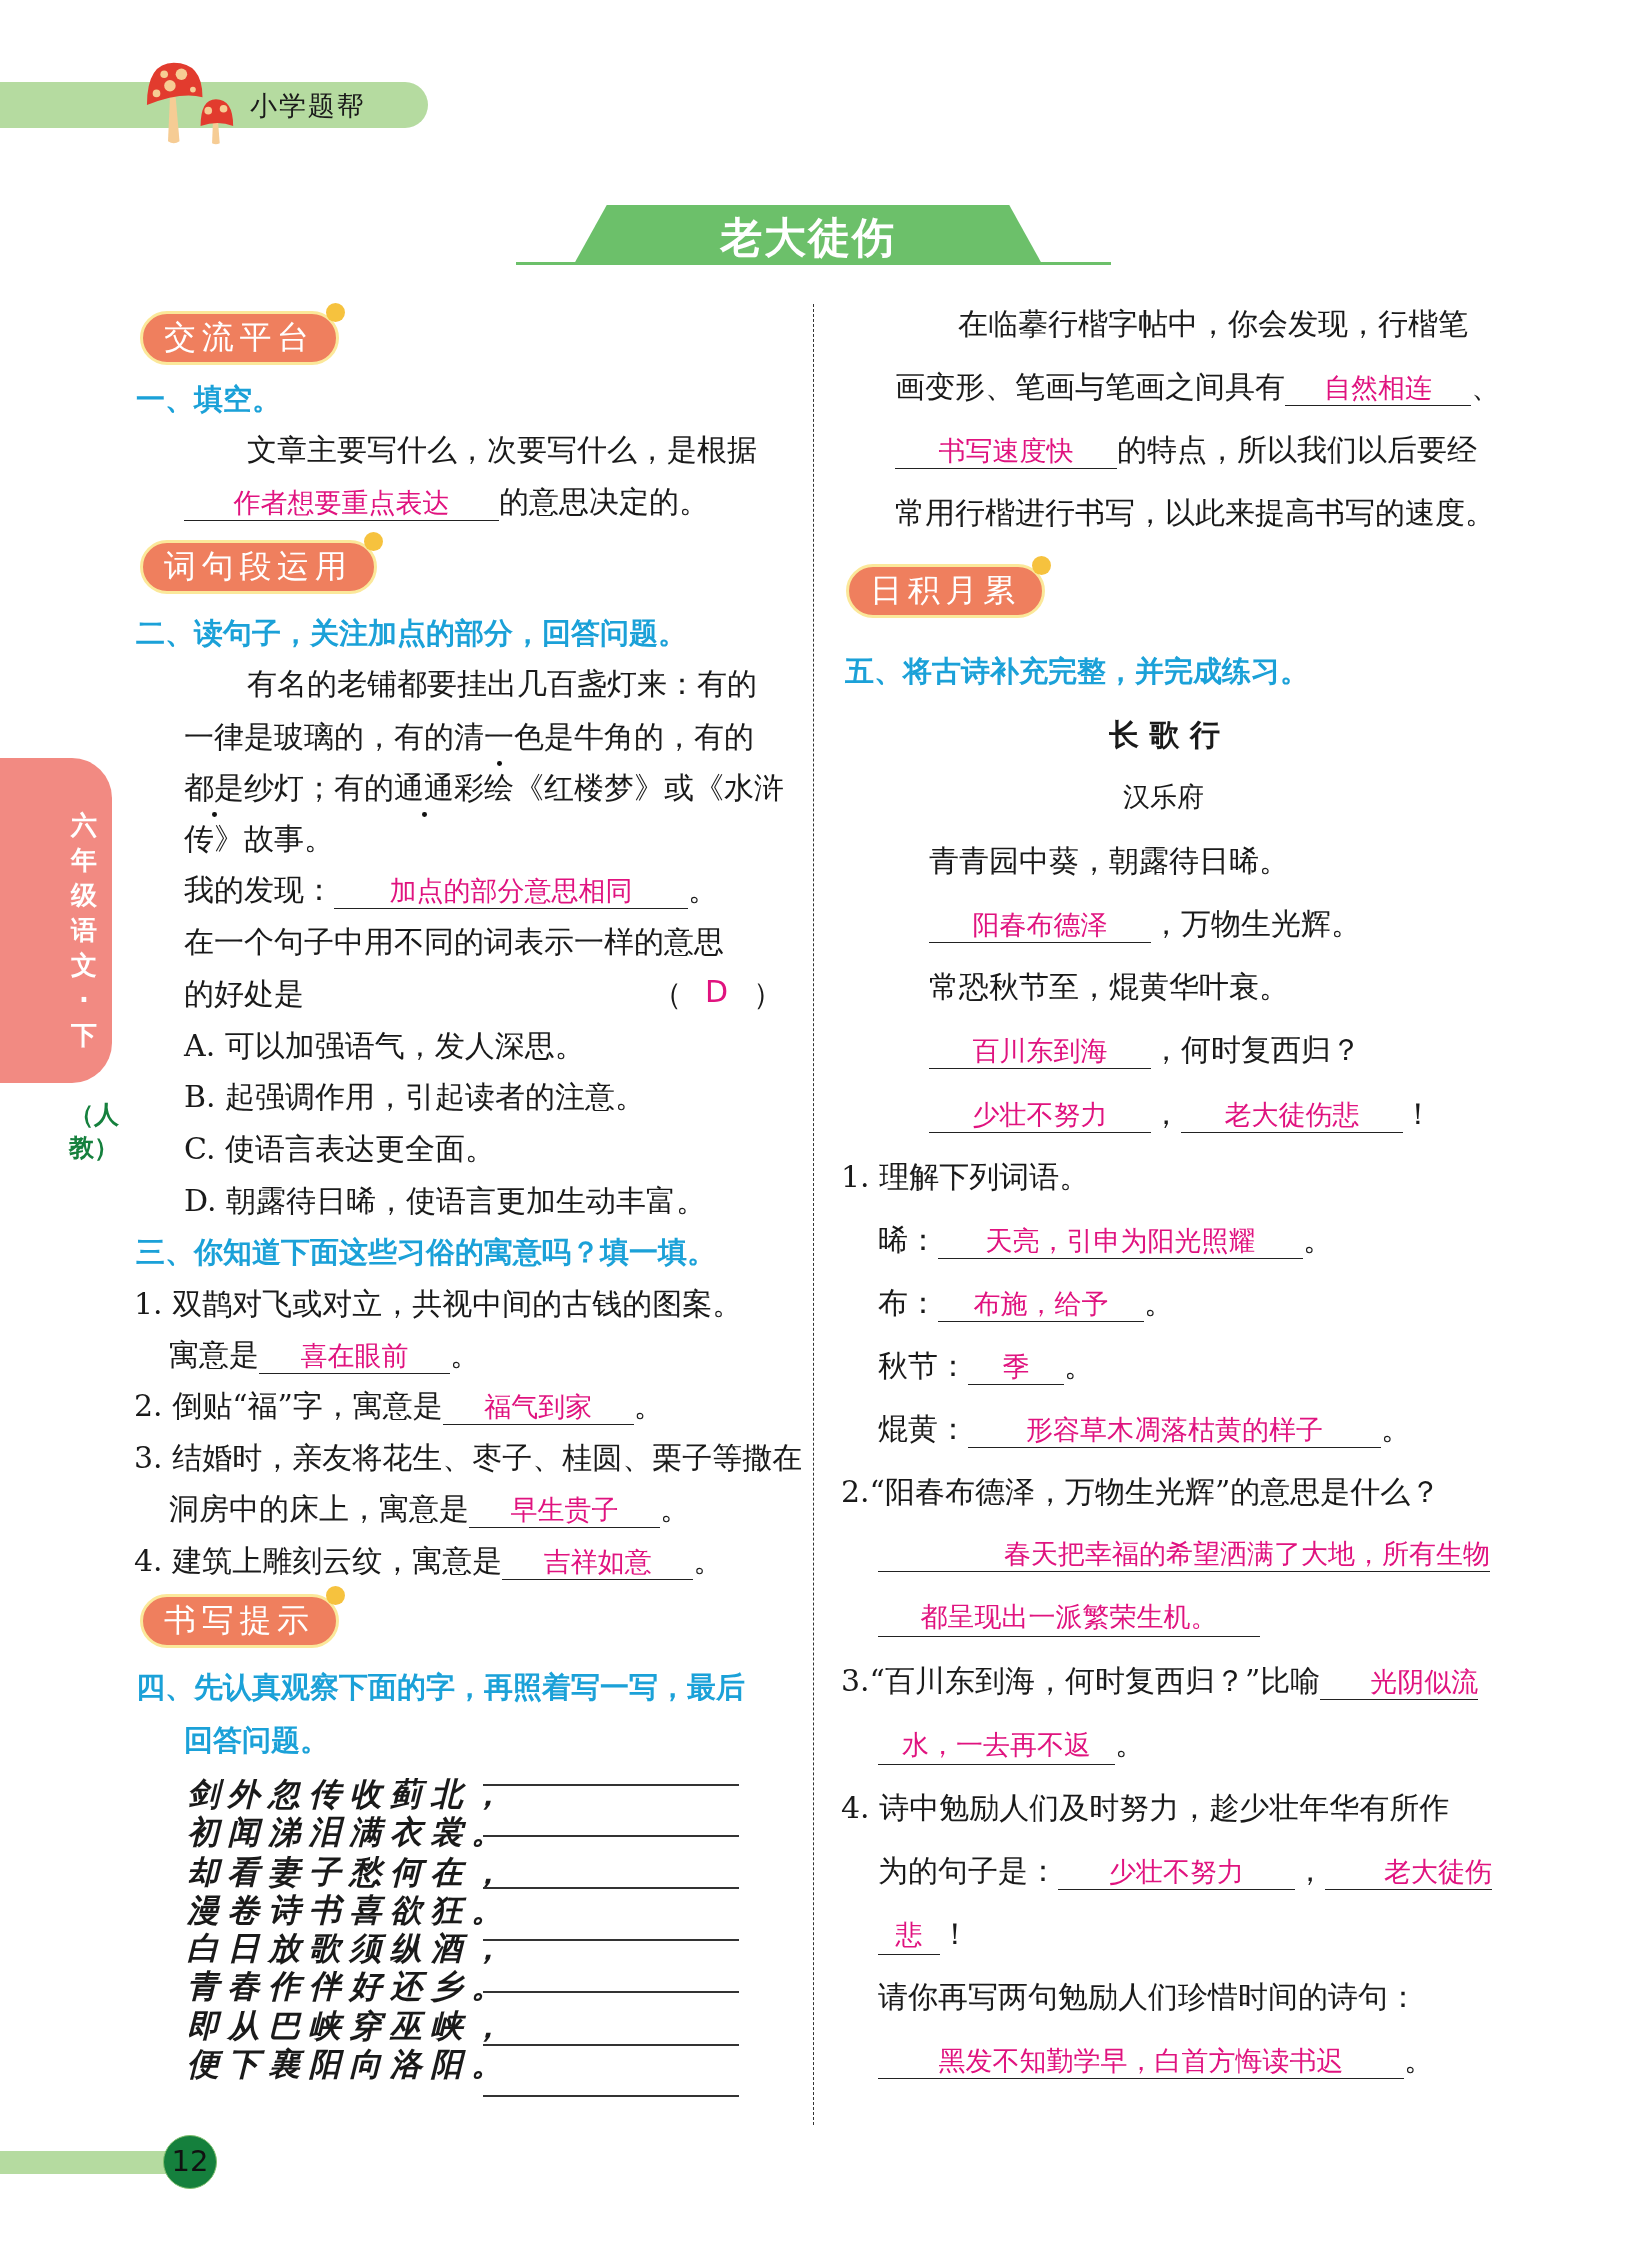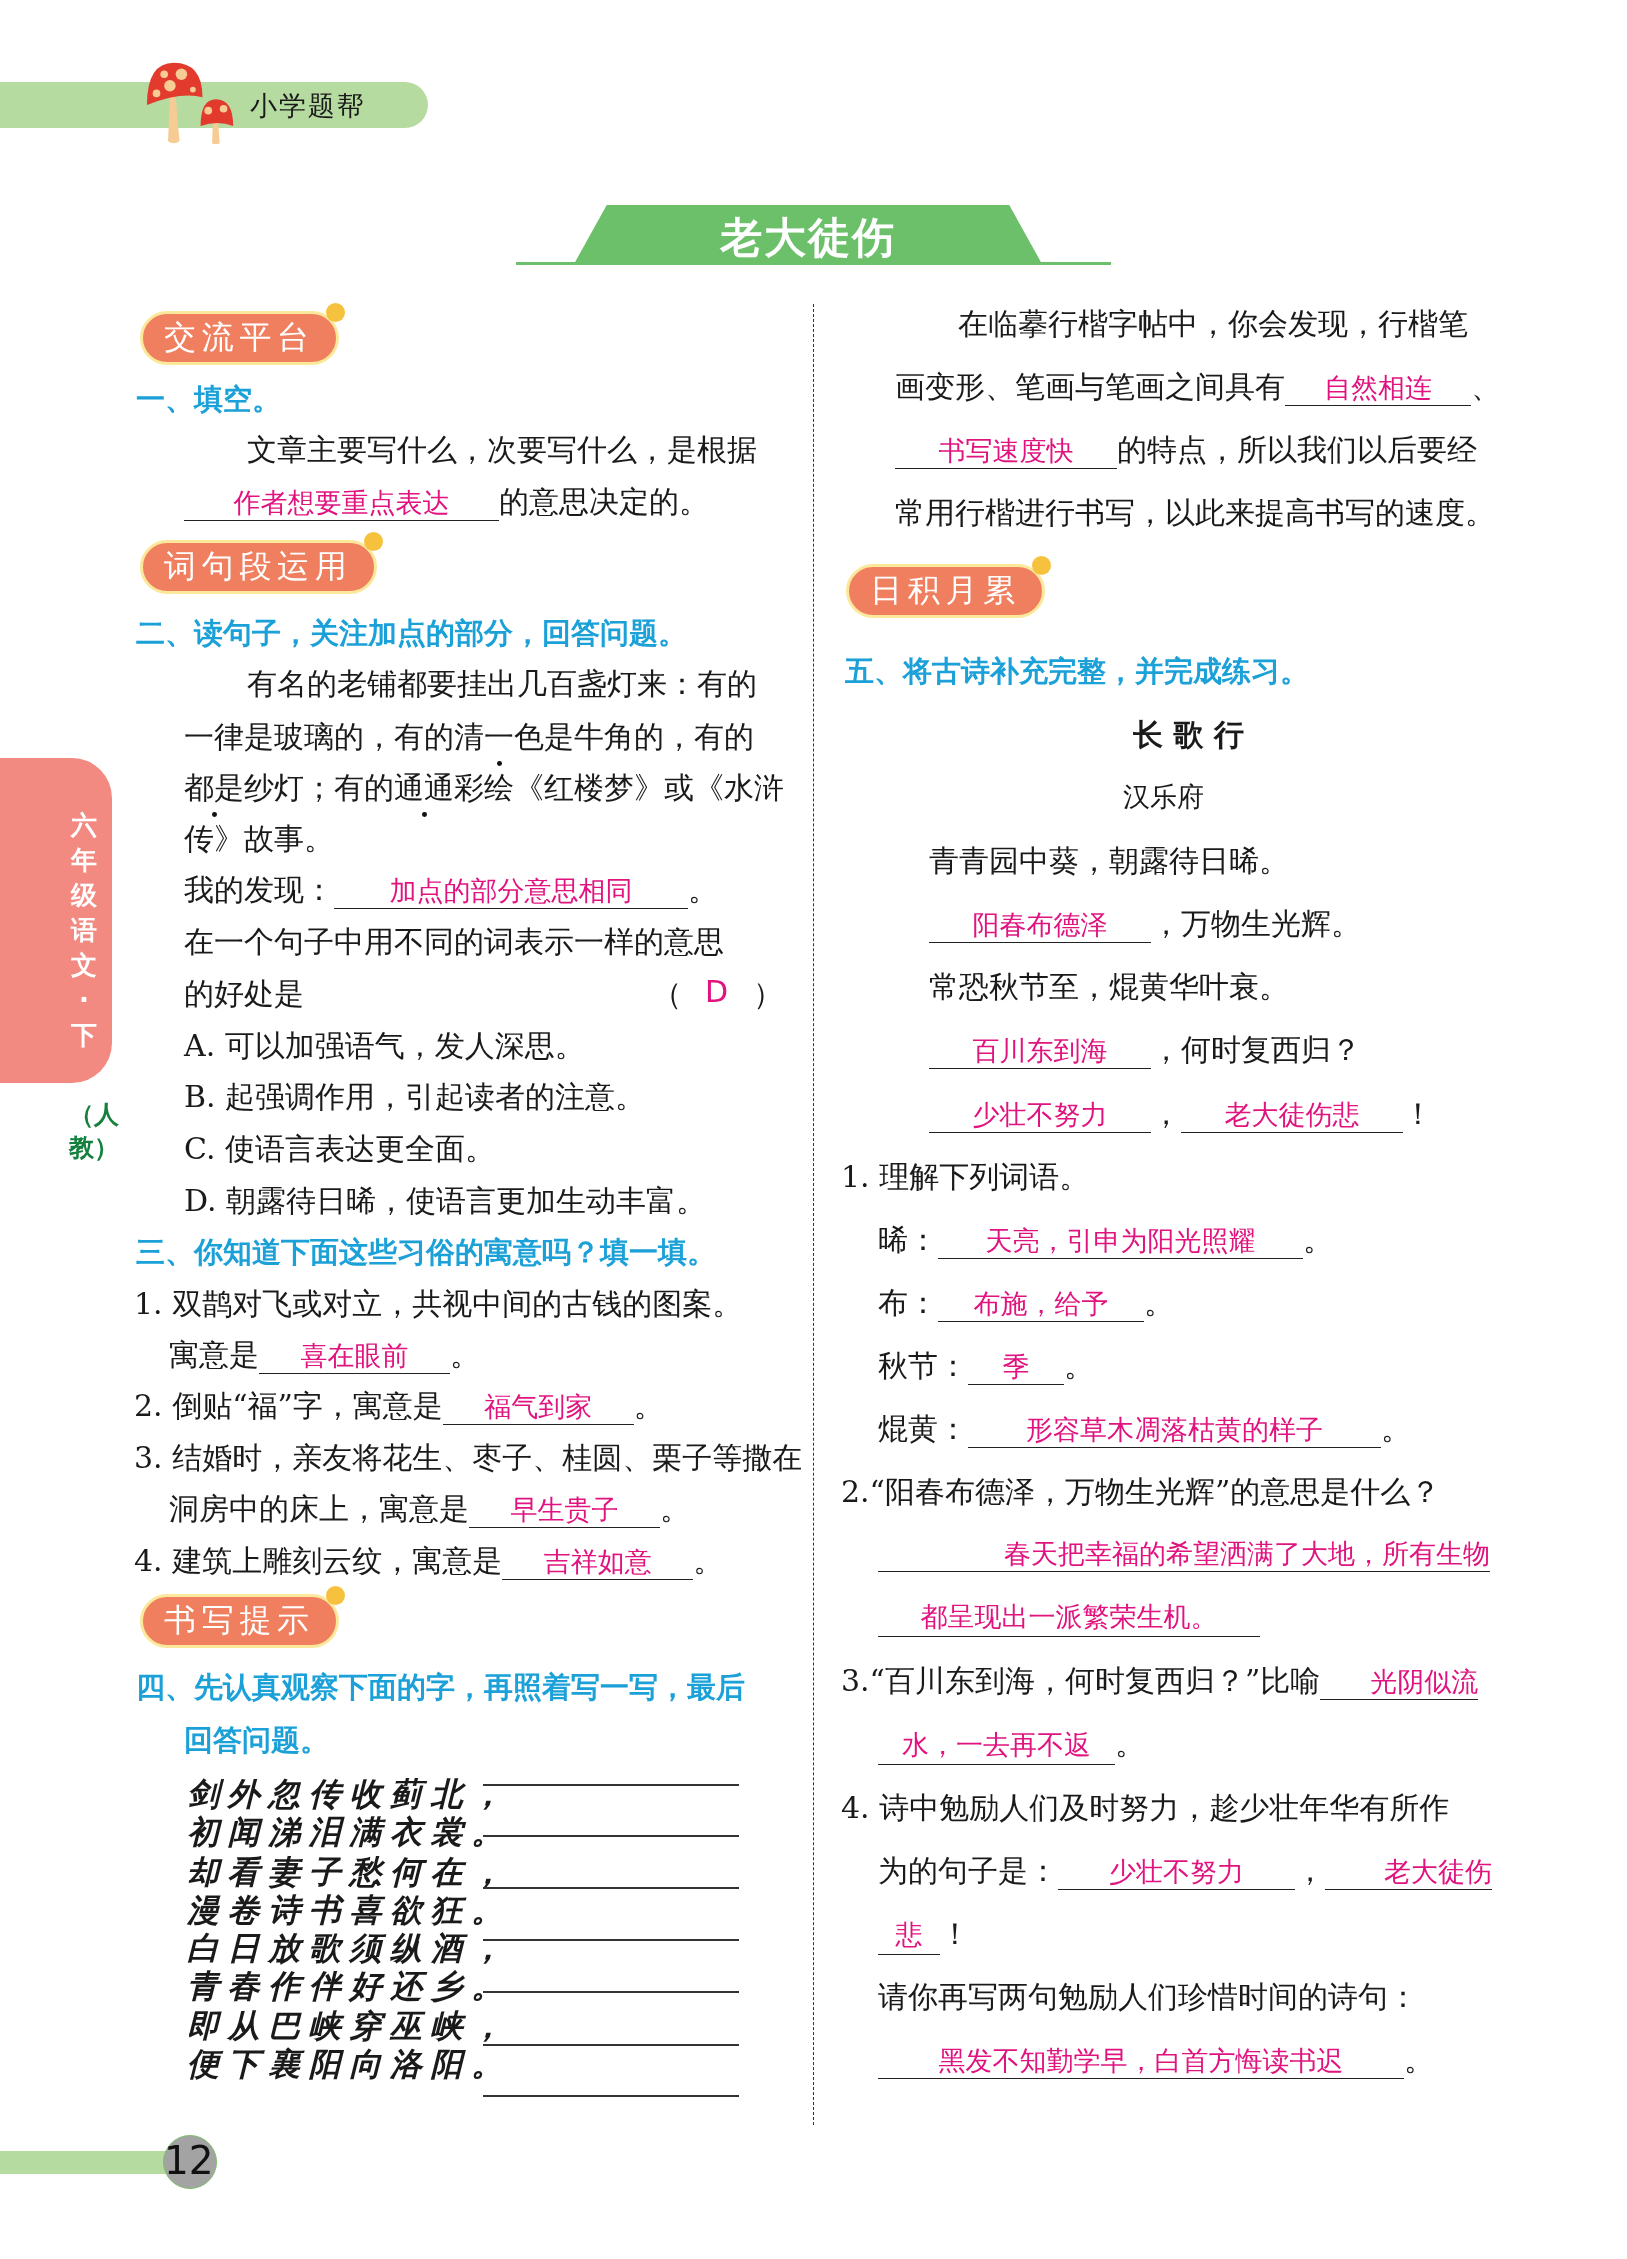--- a/index.html
+++ b/index.html
@@ -1,19 +1,19 @@
 <!DOCTYPE html>
 <html><head>
 <meta charset="utf-8">
 <style>
   * { box-sizing: border-box; margin: 0; padding: 0; }
   html, body { width: 1628px; height: 2260px; background: #ffffff; overflow: hidden; }
   body { position: relative; font-family: "DejaVu Serif", "Liberation Serif", serif; color: #1a1a1a; }
   .abs { position: absolute; }
-  .sans { font-family: "DejaVu Sans", "Liberation Sans", sans-serif; margin-left: 24px; }
+  .sans { font-family: "DejaVu Sans", "Liberation Sans", sans-serif; }
 
   
   .hdr-band { left: 0; top: 82px; width: 428px; height: 46px; background: #b5dba0; border-radius: 0 23px 23px 0; }
   .hdr-text { left: 250px; top: 88px; font-size: 27px; color: #1a1a1a; letter-spacing: 1.9px; font-family: "DejaVu Sans", sans-serif; }
 
   
   .title-line { left: 516px; top: 262px; width: 595px; height: 2.9px; background: #6cc06a; }
   .title-banner { left: 574px; top: 205px; width: 468px; height: 59px; background: #6cc06a;
     clip-path: polygon(7% 0, 93% 0, 100% 100%, 0 100%); border-radius: 5.7px 5.7px 0 0; }
   .title-text { left: 574px; top: 210px; width: 468px; text-align: center; font-size: 42px; font-weight: bold; color: #ffffff; letter-spacing: 1.9px; font-family: "DejaVu Sans", sans-serif; }
@@ -37,22 +37,22 @@
   .ans-left { text-align: center; font-family: Liberation Mono, monospace; }
   .dotw { position: relative; display: inline-block; }
   .dotw::after { content: ""; position: absolute; left: 50%; bottom: -7.6px; width: 4.8px; height: 4.8px; margin-left: -1.9px; background: #111; border-radius: 50%; }
   .choice { color: #e0137f; font-family: "DejaVu Sans", sans-serif; }
 
   .calli { position: absolute; left: 187px; font-size: 32px; letter-spacing: 8.6px; font-family: "DejaVu Serif", serif; font-style: italic; font-weight: bold; white-space: nowrap; }
   .wline { position: absolute; left: 483px; width: 256px; height: 1.9px; background: #333; }
 
   
   .ftr-band { left: 0; top: 2151px; width: 177px; height: 23px; background: #b5dba0; }
-  .pg-circle { left: 163px; top: 2135px; width: 54px; height: 54px; border: 1.9px solid #7fbf6e; border-radius: 50%; background: #a3a3a3;
-    font-size: 39px; line-height: 50px; font-family: "DejaVu Sans", sans-serif; color: #111; }
+  .pg-circle { left: 163px; top: 2135px; width: 54px; height: 54px; border: 1.9px solid #7fbf6e; border-radius: 50%; background: #15803d;
+    font-size: 29px; text-align: center; line-height: 50px; font-family: "DejaVu Sans", sans-serif; color: #111; }
 </style>
 </head>
 <body>
 
 <div class="abs hdr-band"></div>
 <svg class="abs" style="left:143px;top:57px" width="96" height="91" viewBox="0 0 100 95">
   <path d="M28 42 L34 42 L38 88 Q32 92 26 88 Z" fill="#f6cc94"></path>
   <path d="M4 50 Q4 6 32 6 Q62 6 62 42 Q40 36 4 50 Z" fill="#e23b2e"></path>
   <circle cx="22" cy="18" r="4" fill="#f6cc94"></circle>
     <circle cx="40" cy="18" r="6" fill="#f6cc94"></circle>

